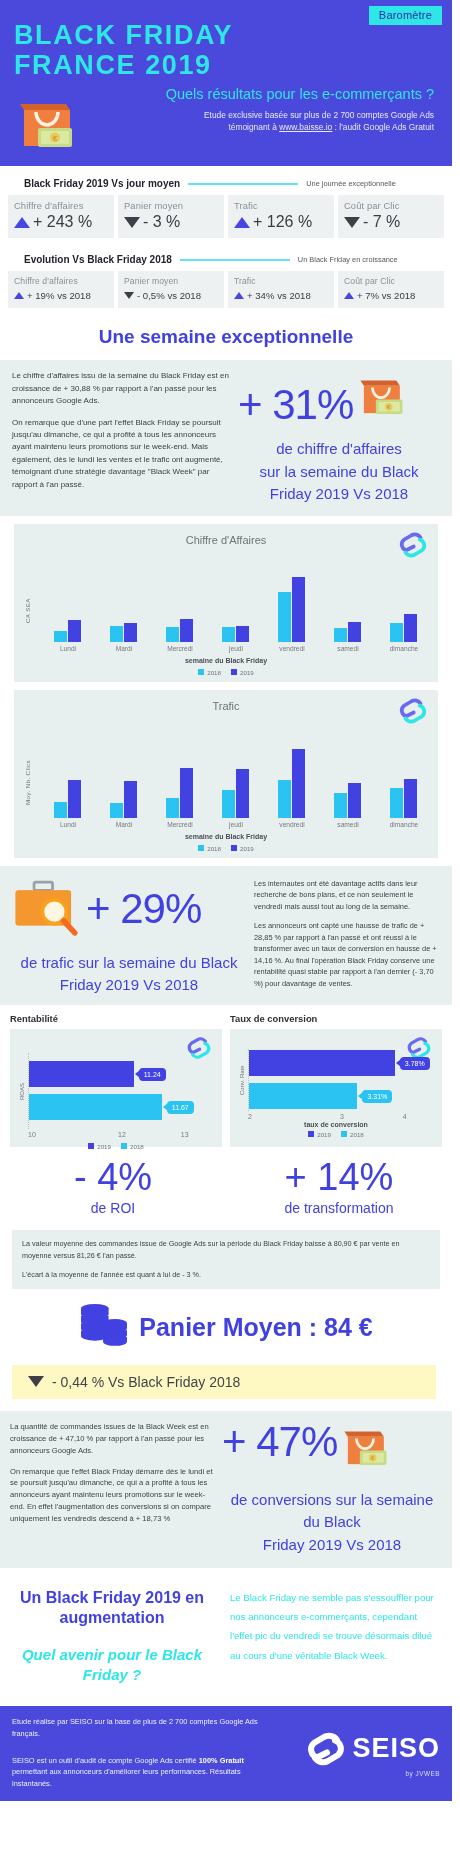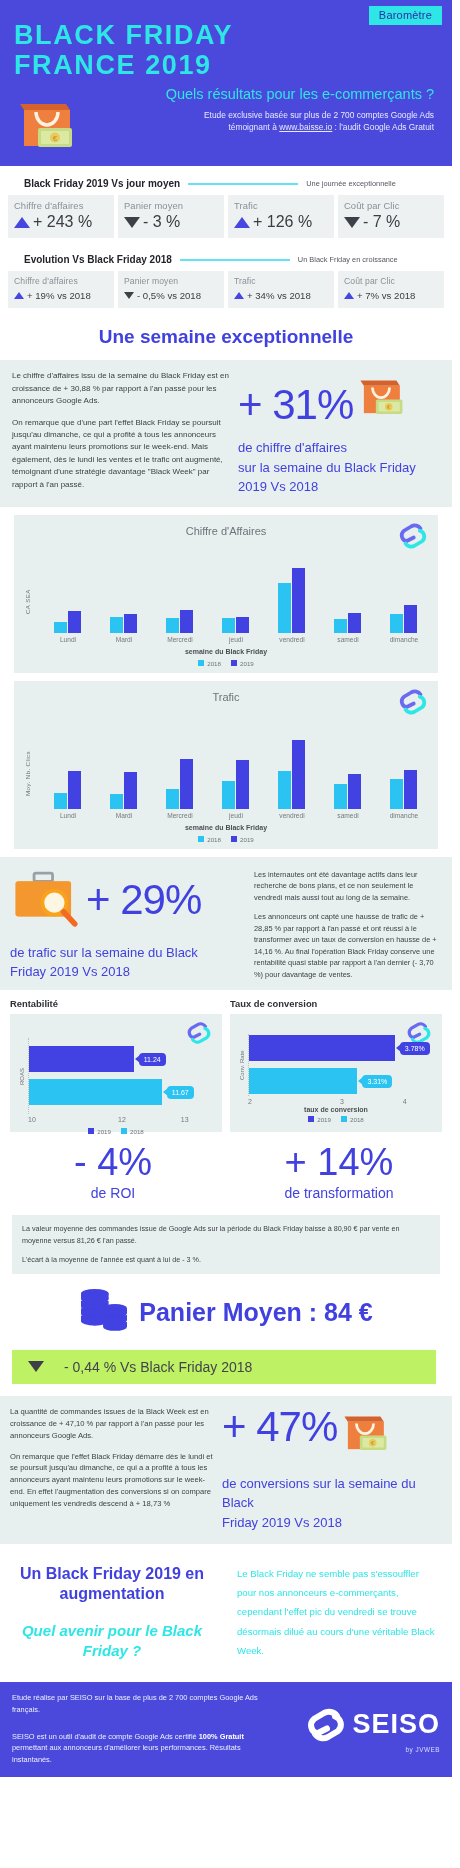--- a/index.html
+++ b/index.html
@@ -82,21 +82,21 @@
 
   
   .band { background: #e8f0ef; padding: 10px 12px; }
   .band-flex { display: flex; align-items: flex-start; }
   .band-text { font-size: 8px; line-height: 1.55; color: #3e4047; }
   .band-text p + p { margin-top: 9px; }
   .bigpct {
     color: #4141e0; font-size: 42px; font-weight: normal;
     line-height: 1; letter-spacing: -1px; white-space: nowrap;
   }
-  .bigcap { color: #4141e0; font-size: 13px; text-align: left; line-height: 1.5; }
+  .bigcap { color: #4141e0; font-size: 15px; text-align: center; line-height: 1.5; }
 
   
   .chart-card { background: #e8f0ef; margin: 8px 14px; padding: 8px 6px 6px 6px; position: relative; }
   .chart-title { text-align: center; font-size: 11px; color: #6f7378; padding: 2px 0 0 0; }
   .seiso-s { position: absolute; top: 6px; right: 10px; }
   .plot { display: flex; margin-top: 10px; }
   .y-axis-label {
     writing-mode: vertical-rl; transform: rotate(180deg);
     font-size: 6.2px; color: #6f7378; letter-spacing: .4px;
     display: flex; align-items: center; justify-content: center;
@@ -162,32 +162,32 @@
   .pct-cell { flex: 1; text-align: center; }
   .pct-big { color: #4141e0; font-size: 38px; line-height: 1.08; }
   .pct-cap { color: #4141e0; font-size: 14px; margin-top: 2px; }
 
   .note-box { background: #e8f0ef; margin: 8px 12px 0 12px; padding: 8px 10px; font-size: 7.2px; line-height: 1.6; color: #3e4047; }
   .note-box p + p { margin-top: 8px; }
 
   
   .panier { display: flex; align-items: center; justify-content: center; gap: 10px; padding: 14px 0 8px 0; background: #fff; }
   .panier-title { color: #4141e0; font-size: 25px; font-weight: bold; }
-  .panier-bar { background: #bef264; margin: 4px 16px 0 12px; padding: 9px 16px; display: flex; align-items: center; gap: 20px; }
+  .panier-bar { background: #fef9c3; margin: 4px 16px 0 12px; padding: 9px 16px; display: flex; align-items: center; gap: 8px; }
   .panier-bar-text { font-size: 14px; color: #43444b; }
 
   
   .b47 { display: flex; align-items: flex-start; padding: 10px 10px 12px 10px; background: #e8f0ef; }
   .b47-left { width: 208px; flex: none; font-size: 7.6px; line-height: 1.58; color: #3e4047; }
   .b47-left p + p { margin-top: 9px; }
   .b47-right { flex: 1; padding-left: 4px; }
   .b47-top { display: flex; align-items: flex-start; gap: 4px; }
 
   
-  .concl { display: flex; padding: 20px 14px 22px 14px; background: #fff; gap: 27px; }
+  .concl { display: flex; padding: 20px 14px 22px 14px; background: #fff; gap: 20px; }
   .concl-left { width: 196px; flex: none; }
   .concl-h { color: #4141e0; font-size: 16px; font-weight: bold; text-align: center; line-height: 1.22; }
   .concl-q { color: #2ee6e6; font-size: 15px; font-weight: bold; font-style: italic; text-align: center; line-height: 1.3; margin-top: 18px; }
   .concl-right { flex: 1; color: #2ee6e6; font-size: 9.6px; line-height: 2.0; }
 
   
   .footer { background: #4a49db; display: flex; align-items: center; padding: 10px 12px 12px 12px; }
   .footer-text { flex: 1; color: #eef0ff; font-size: 7.4px; line-height: 1.55; }
   .footer-text p + p { margin-top: 16px; }
   .footer-text b { color: #fff; }

